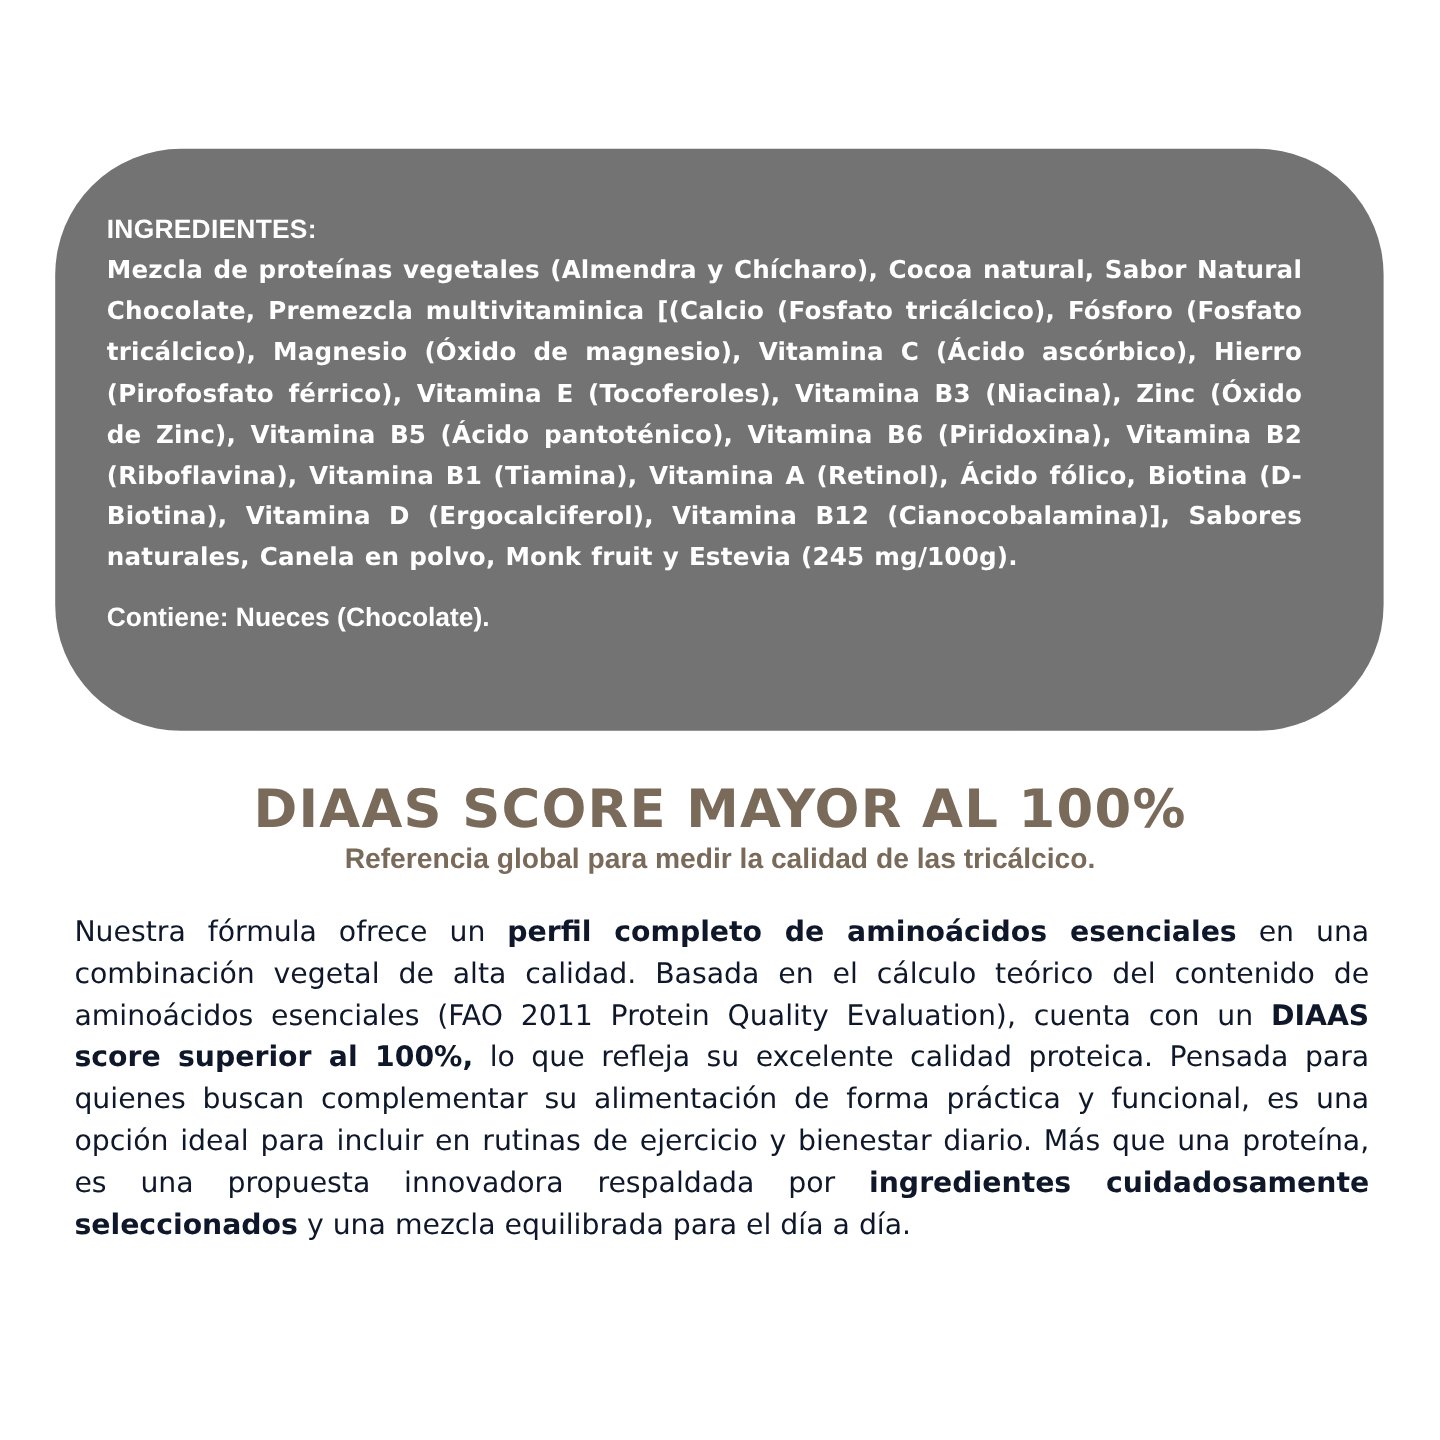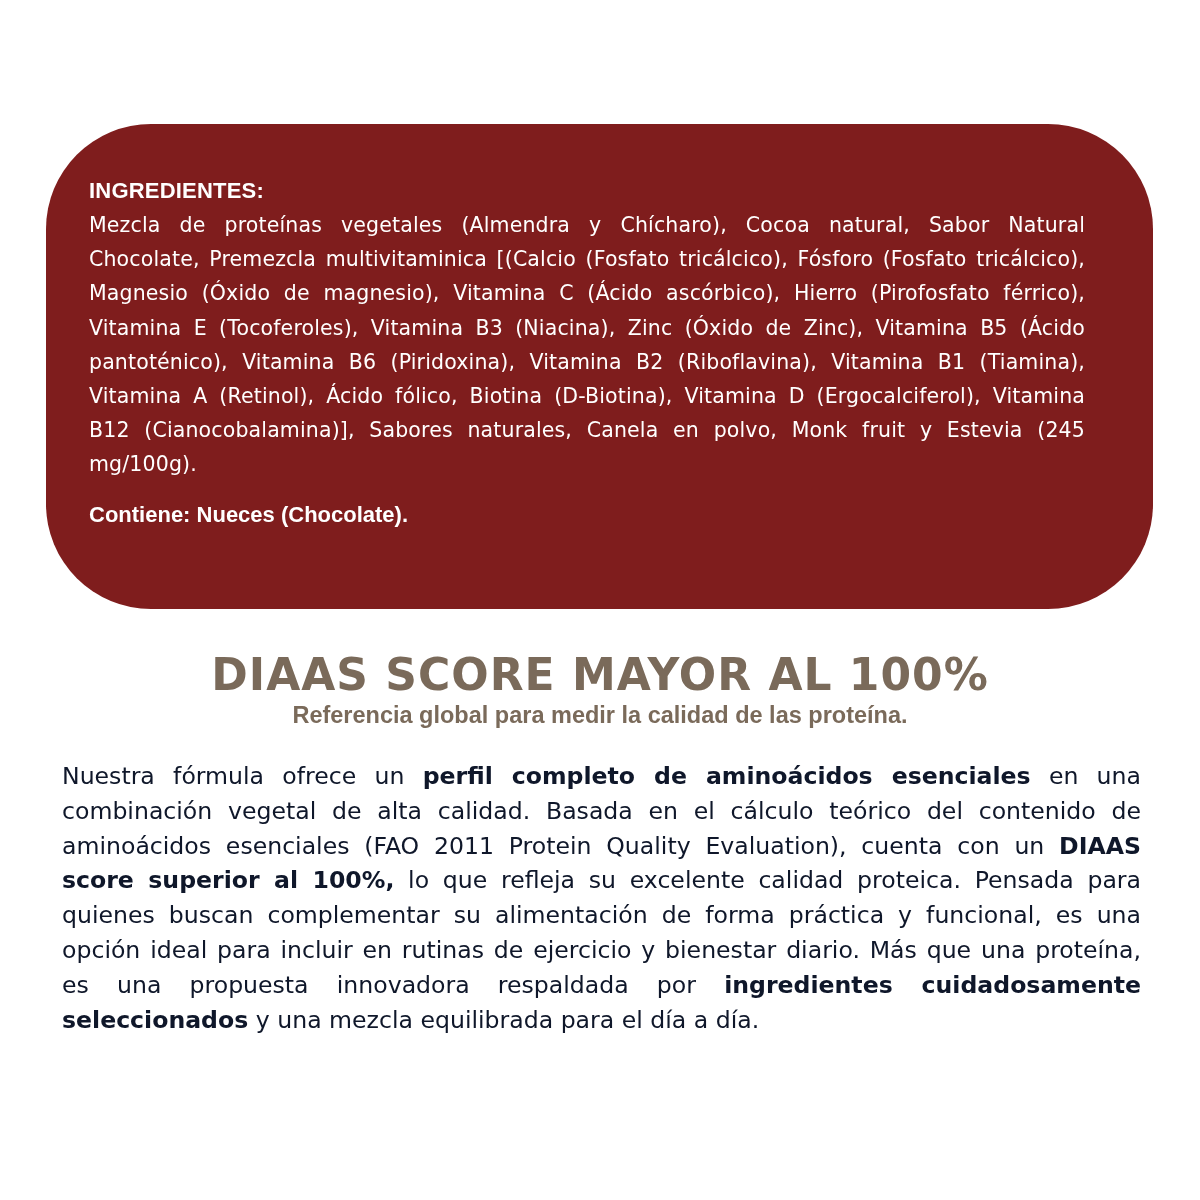--- a/index.html
+++ b/index.html
@@ -1,24 +1,24 @@
 <!DOCTYPE html>
 <html><head>
   <meta charset="utf-8">
   <style>
     html, body { margin: 0; padding: 0; background: #ffffff; }
     body { width: 1200px; height: 1200px; position: relative; overflow: hidden; }
     .ingredients-box {
       position: absolute; left: 46px; top: 124px; width: 1107px; height: 485px;
-      background: #7f1d1d; border-radius: 105px 105px 105px 105px;
+      background: #737373; border-radius: 105px 105px 105px 105px;
       box-sizing: border-box; padding: 54px 68px 0 43px;
       color: #ffffff; font-family: "DejaVu Sans", sans-serif;
     }
     .ing-title { font-family: "Liberation Sans", sans-serif; font-weight: bold; font-size: 22px; line-height: 26px; margin: 0; letter-spacing: 0.2px; }
-    .ing-body { font-size: 20.5px; line-height: 34.2px; text-align: justify; margin: 4px 0 12px 0; letter-spacing: 0.15px; word-spacing: 1px; }
+    .ing-body { font-size: 20.5px; line-height: 34.2px; text-align: justify; margin: 4px 0 12px 0; letter-spacing: 0.15px; word-spacing: 1px; font-weight: bold; }
     .ing-contains { font-family: "Liberation Sans", sans-serif; font-weight: bold; font-size: 22px; line-height: 26px; margin: 20px 0 0 0; }
     .diaas-title {
       position: absolute; left: 0; top: 648px; width: 1200px; text-align: center;
       font-family: "DejaVu Sans", sans-serif; font-weight: bold; font-size: 44px; line-height: 54px;
       color: #7a6a5a; letter-spacing: 1px; margin: 0;
     }
     .diaas-subtitle {
       position: absolute; left: 0; top: 701px; width: 1200px; text-align: center;
       font-family: "Liberation Sans", sans-serif; font-weight: bold; font-size: 23.5px; line-height: 28px;
       color: #7a6a5a; margin: 0;
@@ -33,17 +33,17 @@
 </head>
 <body>
 
 <div class="ingredients-box">
   <p class="ing-title">INGREDIENTES:</p>
   <p class="ing-body">Mezcla de proteínas vegetales (Almendra y Chícharo), Cocoa natural, Sabor Natural Chocolate, Premezcla multivitaminica [(Calcio (Fosfato tricálcico), Fósforo (Fosfato tricálcico), Magnesio (Óxido de magnesio), Vitamina C (Ácido ascórbico), Hierro (Pirofosfato férrico), Vitamina E (Tocoferoles), Vitamina B3 (Niacina), Zinc (Óxido de Zinc), Vitamina B5 (Ácido pantoténico), Vitamina B6 (Piridoxina), Vitamina B2 (Riboflavina), Vitamina B1 (Tiamina), Vitamina A (Retinol), Ácido fólico, Biotina (D-Biotina), Vitamina D (Ergocalciferol), Vitamina B12 (Cianocobalamina)], Sabores naturales, Canela en polvo, Monk fruit y Estevia (245 mg/100g).</p>
   <p class="ing-contains">Contiene: Nueces (Chocolate).</p>
 </div>
 
 <h1 class="diaas-title">DIAAS SCORE MAYOR AL 100%</h1>
-<h2 class="diaas-subtitle">Referencia global para medir la calidad de las proteína.</h2>
+<h2 class="diaas-subtitle">Referencia global para medir la calidad de las tricálcico.</h2>
 
 <p class="description">
   <span>Nuestra fórmula ofrece un </span><b>perfil completo de aminoácidos esenciales</b><span> en una combinación vegetal de alta calidad. Basada en el cálculo teórico del contenido de aminoácidos esenciales (FAO 2011 Protein Quality Evaluation), cuenta con un </span><b>DIAAS score superior al 100%,</b><span> lo que refleja su excelente calidad proteica. Pensada para quienes buscan complementar su alimentación de forma práctica y funcional, es una opción ideal para incluir en rutinas de ejercicio y bienestar diario. Más que una proteína, es una propuesta innovadora respaldada por </span><b>ingredientes cuidadosamente seleccionados</b><span> y una mezcla equilibrada para el día a día.</span>
 </p>
 
 </body></html>

